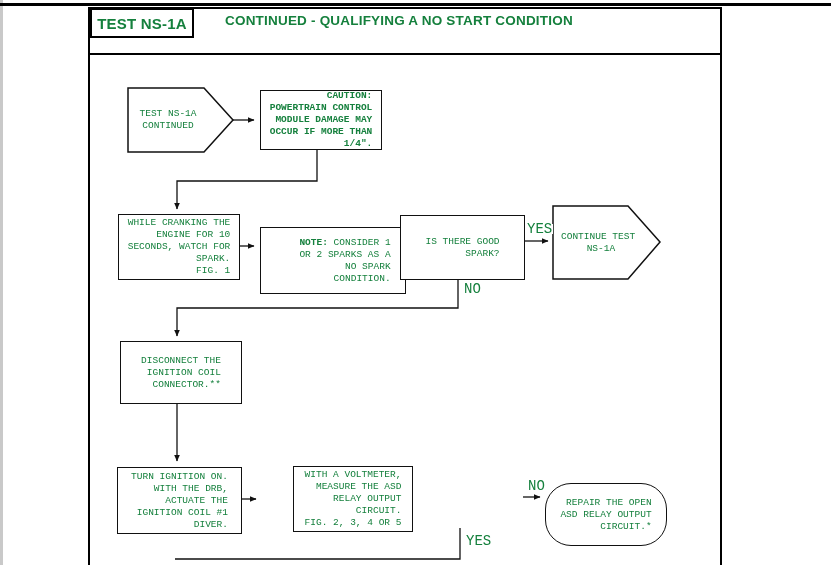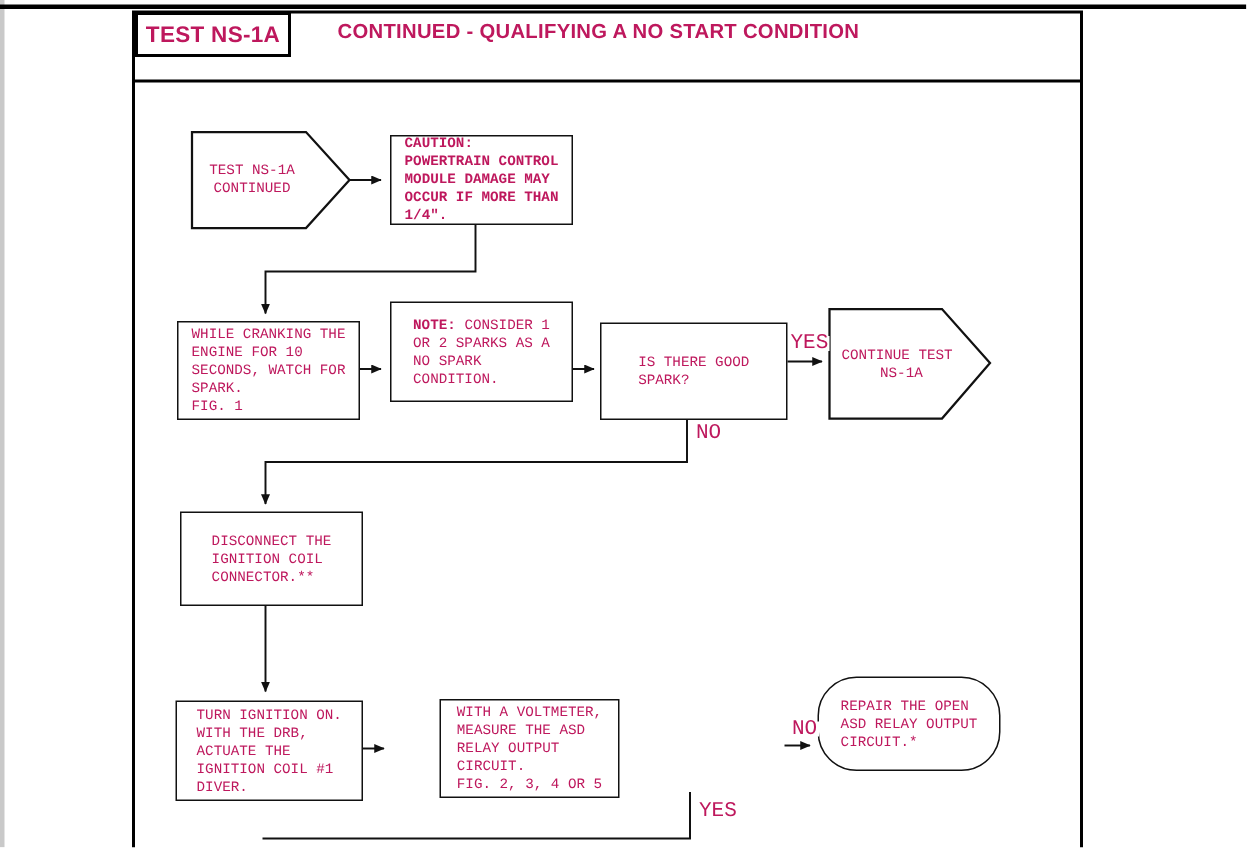--- a/index.html
+++ b/index.html
@@ -1,37 +1,37 @@
 <!DOCTYPE html>
 <html><head>
 <meta charset="utf-8">
 <style>
   html,body{margin:0;padding:0;background:#ffffff;}
   .screen{
     position:relative;width:831px;height:565px;background:#ffffff;
     font-family:"Liberation Mono","DejaVu Sans Mono",monospace;
-    color:#be185d;overflow:hidden;
+    color:#15803d;overflow:hidden;
   }
   .edge-shade{position:absolute;left:0;top:0;width:3px;height:565px;background:#c9c9c9;}
   .top-rule{position:absolute;left:0;top:3px;width:831px;height:3px;background:#000;}
   .frame{position:absolute;left:88px;top:7px;width:630px;height:600px;border:2px solid #000;background:transparent;}
   .header-sep{position:absolute;left:88px;top:53px;width:634px;height:2px;background:#000;}
   .header-label{
     position:absolute;left:90px;top:8px;width:100px;height:26px;
     border:2px solid #000;background:#fff;display:flex;align-items:center;justify-content:center;
     font-family:"Liberation Sans","DejaVu Sans",sans-serif;font-weight:bold;font-size:15px;letter-spacing:0.2px;
   }
   .header-title{
     position:absolute;left:202px;top:13px;
     font-family:"Liberation Sans","DejaVu Sans",sans-serif;font-weight:bold;font-size:13.5px;letter-spacing:0.2px;margin-left:23px;
   }
   .fbox{
     position:absolute;border:1.5px solid #111;background:#fff;
     display:flex;align-items:center;justify-content:center;
-    font-size:9.5px;line-height:12px;text-align:left;white-space:pre;
+    font-size:9.5px;line-height:12px;text-align:right;white-space:pre;
   }
   .fbox.bold{font-weight:bold;}
   .pent-text{
     position:absolute;display:flex;align-items:center;justify-content:center;
     font-size:9.5px;line-height:12px;text-align:center;white-space:pre;background:transparent;
   }
   .pent-text.left{justify-content:flex-start;text-align:center;padding-left:8px;}
   .lbl{position:absolute;font-size:14px;line-height:10px;background:#fff;padding:0 1px;}
   svg.wires{position:absolute;left:0;top:0;pointer-events:none;}
 </style>
@@ -81,21 +81,21 @@
 MODULE DAMAGE MAY
 OCCUR IF MORE THAN
 1/4".</div>
 
   <div class="fbox" style="left:118px;top:214px;width:120px;height:64px;">WHILE CRANKING THE
 ENGINE FOR 10
 SECONDS, WATCH FOR
 SPARK.
 FIG. 1</div>
 
-  <div class="fbox" style="left:260px;top:201px;width:120px;height:65px;">
+  <div class="fbox" style="left:260px;top:227px;width:120px;height:65px;padding-left:24px;">
     <span><b>NOTE:</b><span> CONSIDER 1
 OR 2 SPARKS AS A
 NO SPARK
 CONDITION.</span></span>
   </div>
 
   <div class="fbox" style="left:120px;top:341px;width:120px;height:61px;">DISCONNECT THE
 IGNITION COIL
 CONNECTOR.**</div>
 
@@ -108,21 +108,21 @@
 IGNITION COIL #1
 DIVER.</div>
 
   <div class="fbox" style="left:262px;top:466px;width:118px;height:64px;margin-left:31px;">WITH A VOLTMETER,
 MEASURE THE ASD
 RELAY OUTPUT
 CIRCUIT.
 FIG. 2, 3, 4 OR 5</div>
 
 
-  <div class="fbox" style="left:545px;top:451px;width:120px;height:61px;border-radius:26px;">REPAIR THE OPEN
+  <div class="fbox" style="left:545px;top:483px;width:120px;height:61px;border-radius:26px;">REPAIR THE OPEN
 ASD RELAY OUTPUT
 CIRCUIT.*</div>
 
   <div class="lbl" style="left:526px;top:224px;">YES</div>
   <div class="lbl" style="left:463px;top:284px;">NO</div>
   <div class="lbl" style="left:527px;top:481px;">NO</div>
   <div class="lbl" style="left:465px;top:536px;">YES</div>
 
 </div>
 

